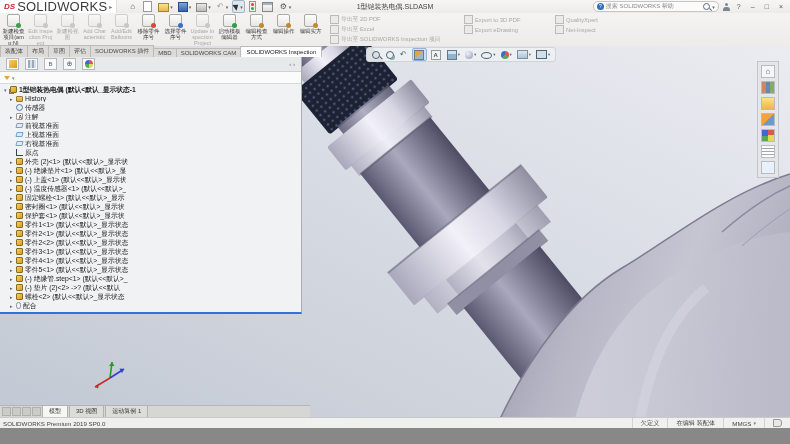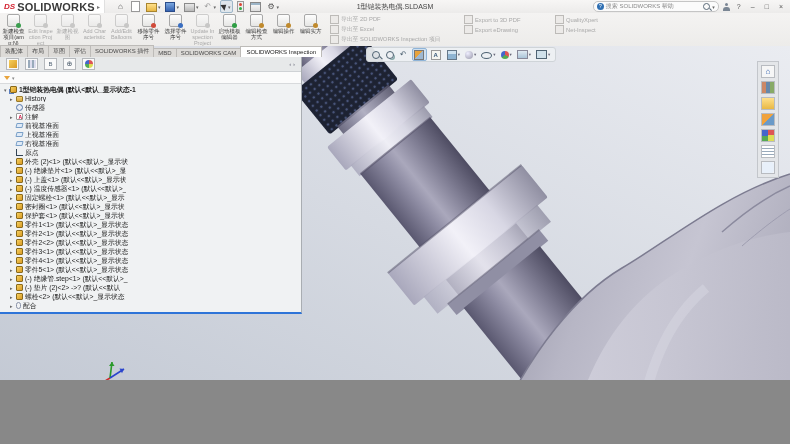--- a/index.html
+++ b/index.html
@@ -1,23 +1,23 @@
 <!DOCTYPE html>
 <html><head>
 <meta charset="utf-8">
 <style>
   html,body{margin:0;padding:0;background:#888}
-  #app{position:relative;width:790px;height:380px;overflow:hidden;background:#0f172a;
+  #app{position:relative;width:790px;height:428px;overflow:hidden;background:#0f172a;
        font-family:"Liberation Sans","DejaVu Sans",sans-serif;-webkit-font-smoothing:antialiased;cursor:default}
   
   #titlebar{position:absolute;left:0;top:0;width:790px;height:13px;background:linear-gradient(#f7f6f5,#ecebea);
             border-bottom:1px solid #ddd;display:flex;align-items:center;font-size:7px;color:#555}
   #logo{display:flex;align-items:center;gap:2px;padding:0 4px;height:100%;background:#fff;border-right:1px solid #e0e0e0}
   #logo .ds{color:#d21e2d;font-weight:bold;font-style:italic;font-size:8px}
-  #logo .sw{color:#3a3a3a;font-weight:bold;font-size:11px;letter-spacing:.2px}
+  #logo .sw{color:#3a3a3a;font-weight:normal;font-size:13px;letter-spacing:.2px}
   #logo .ex{color:#777;font-size:6px}
   #quickbar{display:flex;align-items:center;gap:3px;margin-left:10px}
   .qb{display:flex;align-items:center;gap:1px;padding:0 1px;border-radius:2px;height:11px}
   .qb.pressed{background:#dfe6ec;border:1px solid #9db6c9}
   .qb .caret{font-size:5px;color:#666}
   .qi{width:9px;height:9px;display:inline-flex;align-items:center;justify-content:center;font-size:8px;color:#555}
   .qp{width:7px;height:9px;background:#fff;border:1px solid #999}
   .qf{width:9px;height:7px;background:linear-gradient(#ffe08a,#e8b845);border:1px solid #a8852f;margin-top:2px}
   .qs{width:8px;height:8px;background:linear-gradient(#7aa7e0,#3562b0);border:1px solid #2a4c8a}
   .qpr{width:9px;height:7px;background:linear-gradient(#e8e8e8,#b9b9b9);border:1px solid #8a8a8a;margin-top:2px}

